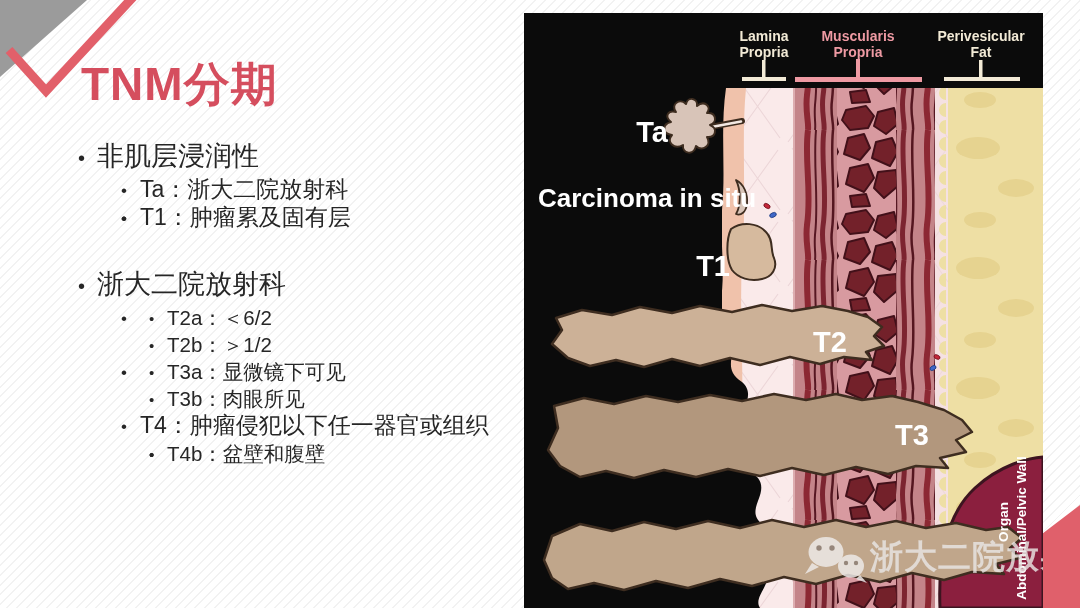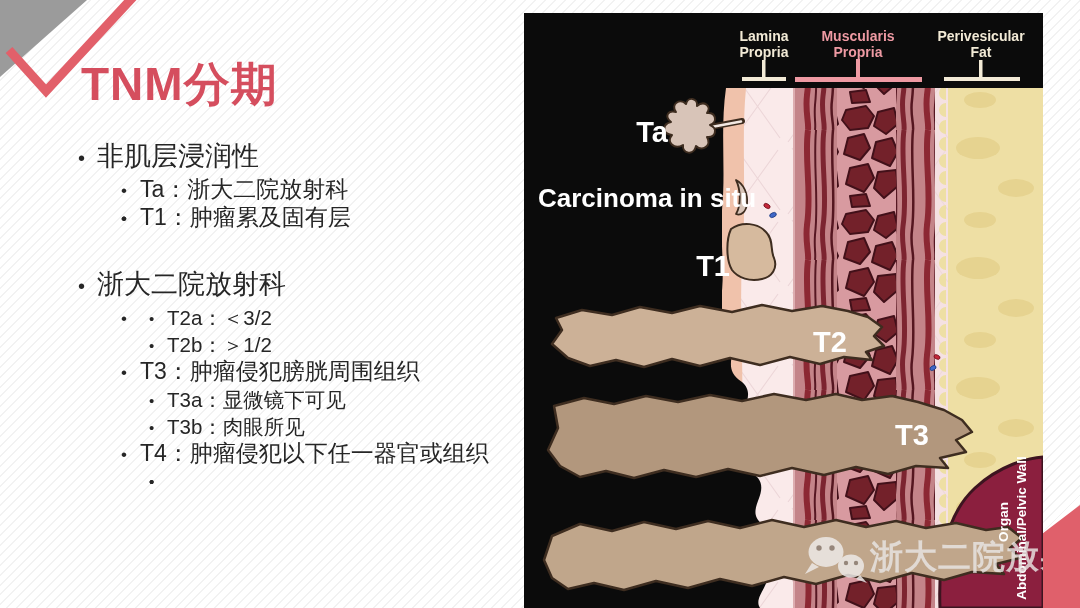--- a/index.html
+++ b/index.html
@@ -47,28 +47,28 @@
 
   <div class="title">TNM分期</div>
 
   <div class="outline" id="outline">
       <div class="o-item lv1"><span class="blt">•</span><span>非肌层浸润性</span></div>
       <div class="o-item lv2"><span class="blt">•</span><span>Ta：浙大二院放射科</span></div>
       <div class="o-item lv2"><span class="blt">•</span></div>
       <div class="o-item lv2"><span class="blt">•</span><span>T1：肿瘤累及固有层</span></div>
       <div class="o-item lv1 gap"><span class="blt">•</span><span>浙大二院放射科</span></div>
       <div class="o-item lv2"><span class="blt">•</span></div>
-      <div class="o-item lv3"><span class="blt">•</span><span>T2a：＜3/2</span></div>
+      <div class="o-item lv3"><span class="blt">•</span><span>T2a：＜6/2</span></div>
       <div class="o-item lv3"><span class="blt">•</span><span>T2b：＞1/2</span></div>
-      <div class="o-item lv2"><span class="blt">•</span><span>T3：肿瘤侵犯膀胱周围组织</span></div>
+      <div class="o-item lv2"><span class="blt">•</span></div>
       <div class="o-item lv3"><span class="blt">•</span><span>T3a：显微镜下可见</span></div>
       <div class="o-item lv3"><span class="blt">•</span><span>T3b：肉眼所见</span></div>
       <div class="o-item lv2"><span class="blt">•</span><span>T4：肿瘤侵犯以下任一器官或组织</span></div>
       <div class="o-item lv3"><span class="blt">•</span></div>
-      <div class="o-item lv3"><span class="blt">•</span></div>
+      <div class="o-item lv3"><span class="blt">•</span><span>T4b：盆壁和腹壁</span></div>
     </div>
 
   <div class="diagram">
   <svg width="519" height="595" viewBox="524 13 519 595">
     <defs>
       <clipPath id="panelclip">
             <rect x="524" y="13" width="519" height="595"></rect>
           </clipPath>
       <pattern id="lattice" width="56" height="72" patternUnits="userSpaceOnUse">
         <path d="M4,70 L50,6 M8,4 L52,66" stroke="#e7ced1" stroke-width="1.2" fill="none"></path>

